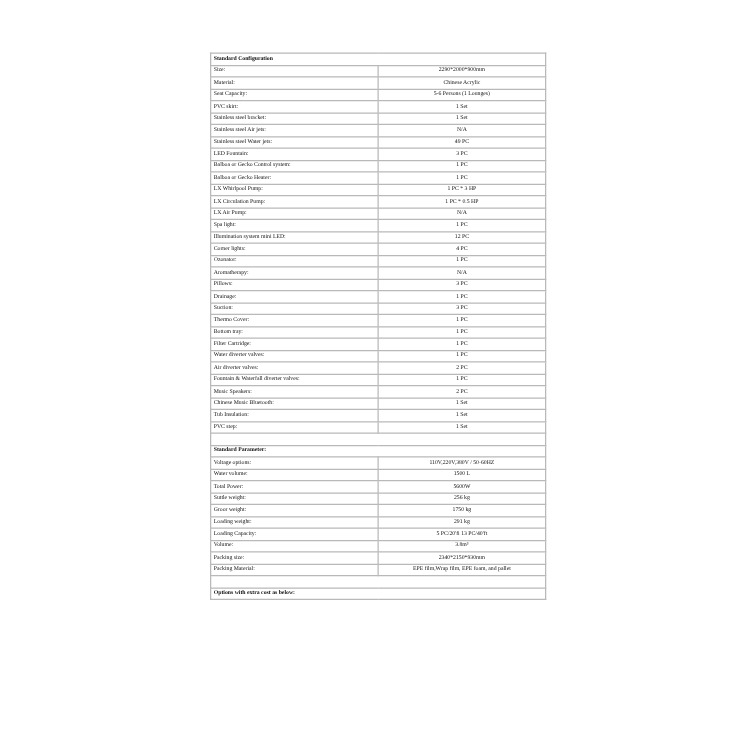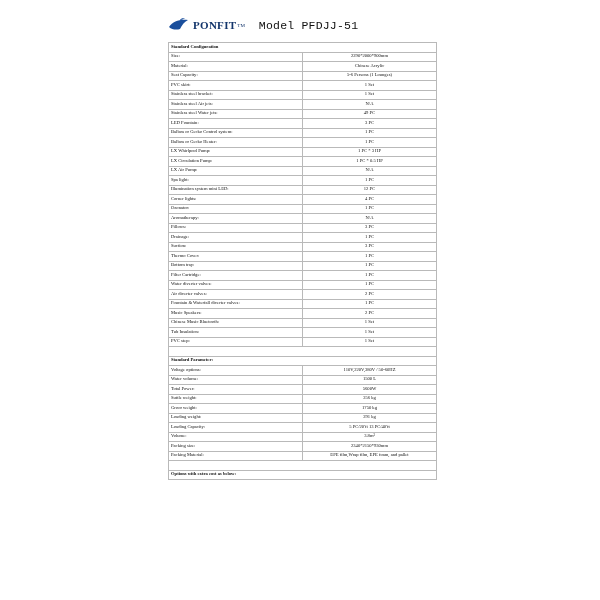--- a/index.html
+++ b/index.html
@@ -93,33 +93,20 @@
     border: none;
     height: 4px;
     padding: 0;
   }
 </style>
 </head>
 <body>
 
 <div class="page">
 
-  <div class="header">
-    <div class="logo">
-      <span class="logo-mark">
-        <svg width="22" height="14" viewBox="0 0 22 14">
-          <path d="M1 9 C5 3, 12 1, 20 2 C16 4, 14 7, 12 11 C9 12, 4 12, 1 9 Z" fill="#1b4f9c"></path>
-          <path d="M12 2 C13 0, 16 0, 17 1 C15 1, 13.5 1.5, 12.5 2.5 Z" fill="#1b4f9c"></path>
-        </svg>
-      </span>
-      <span class="logo-text">PONFIT</span>
-      <span class="logo-tm">TM</span>
-    </div>
-    <div class="model-title">Model PFDJJ-51</div>
-  </div>
 
   <table class="spec">
     <tbody>
         <tr>
           <td class="section" colspan="2">Standard Configuration</td>
         </tr>
         <tr>
           <td class="label">Size:</td>
           <td class="value">2290*2000*900mm</td>
         </tr>

